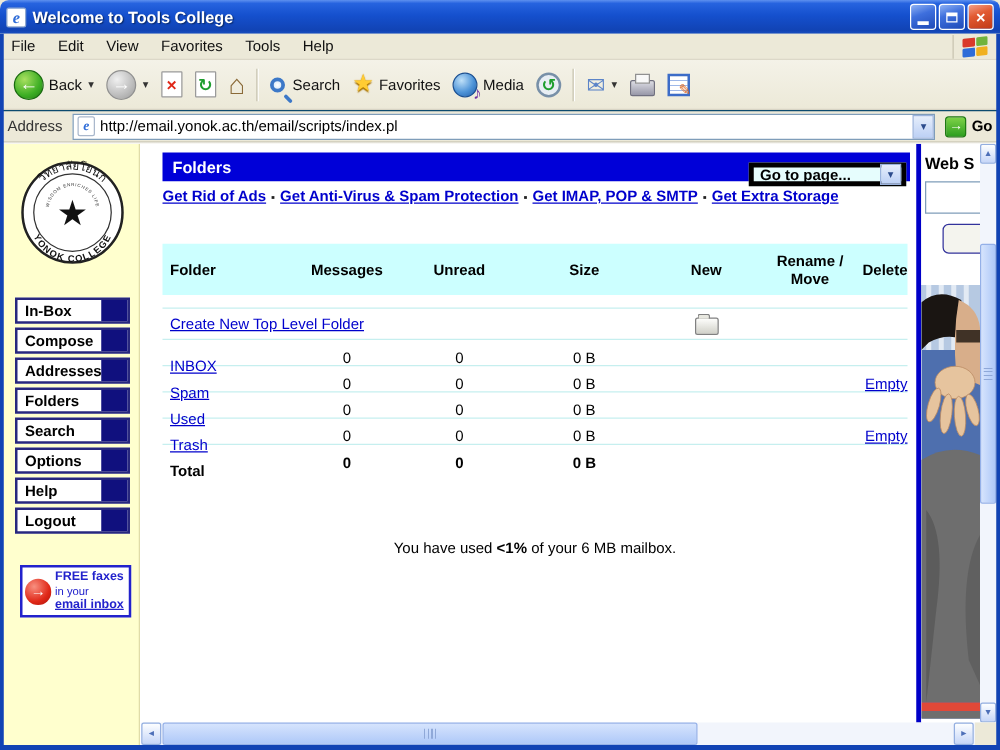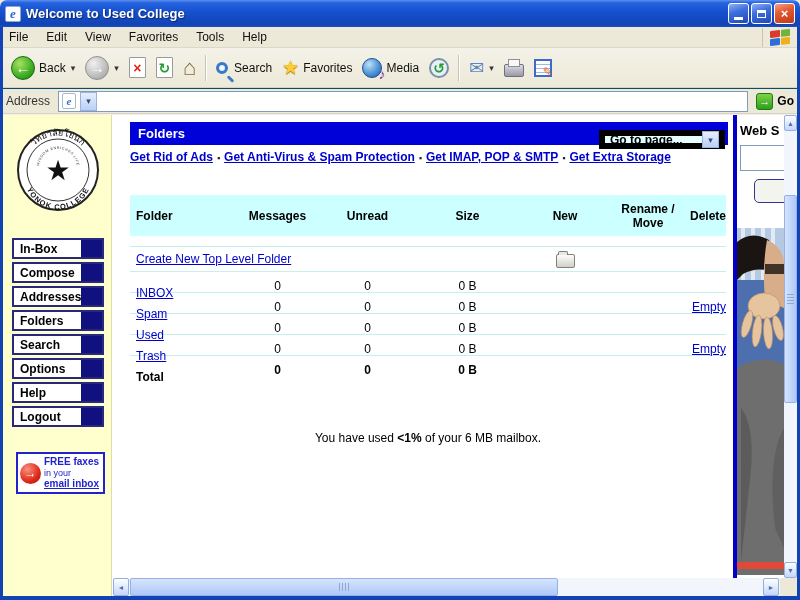--- a/index.html
+++ b/index.html
@@ -98,21 +98,21 @@
   .fax-txt .u{text-decoration:underline;}
   .pow-ad{position:absolute;left:13px;top:428px;width:89px;height:34px;background:#fff;border:2px solid #111;
     padding:2px 4px;line-height:1;}
   .pow-tag{color:#CC2020;font-style:italic;font-weight:bold;font-size:9px;display:block;}
   .pow-brand{color:#111;font-weight:bold;font-size:14px;letter-spacing:-0.5px;}
   .pow-spark{color:#F09020;font-size:10px;}
   
   .mainhdr{position:absolute;left:127px;top:7px;width:598px;height:23px;background:#0000D8;
     display:flex;align-items:center;padding:0 3px 0 8px;}
   .mainhdr .ttl{color:#fff;font-weight:bold;font-size:13px;flex:1;}
-  .goto{width:126px;height:19px;background:#E6FDFD;border:6px solid #000000;display:flex;align-items:center;margin-top:12px;}
+  .goto{width:126px;height:19px;background:#E6FDFD;border:4px solid #000000;display:flex;align-items:center;margin-top:12px;}
   .goto span.g-lab{flex:1;font-weight:bold;font-size:12px;color:#000;padding-left:5px;white-space:nowrap;overflow:hidden;}
   .goto .combo-btn{height:17px;}
   .promo{position:absolute;left:127px;top:35px;width:598px;font-size:12px;font-weight:bold;white-space:nowrap;}
   .promo a{color:#0000CC;text-decoration:underline;}
   .promo .sep{color:#222;font-size:9px;margin:0 4px;}
   .thead{position:absolute;left:127px;top:80px;width:596px;height:41px;background:#CCFFFF;
     display:grid;grid-template-columns:105px 85px 95px 105px 90px 76px 40px;align-items:center;
     font-weight:bold;font-size:12px;color:#000;}
   .thead .hc{text-align:center;} .thead .hl{padding-left:6px;} .thead .hr{text-align:right;white-space:nowrap;}
   .tbody{position:absolute;left:127px;top:131px;width:596px;font-size:12px;}
@@ -156,21 +156,21 @@
   .hs-corner{position:absolute;left:667px;top:0;width:17px;height:18px;background:#ECE9D8;}
   a{cursor:pointer;}
 </style>
 </head>
 <body>
 
 <div id="win">
 
   <div class="titlebar">
     <span class="app-ico">e</span>
-    <span class="title-text">Welcome to Used College</span>
+    <span class="title-text">Welcome to Tools College</span>
     <span class="tbtns">
       <span class="tbtn blue">
           <span class="min-glyph"></span>
         </span>
       <span class="tbtn blue">
           <span class="restore-glyph"></span>
         </span>
       <span class="tbtn red">
           <span>×</span>
         </span>
@@ -243,20 +243,21 @@
       <span class="editico">
           <i>✎</i>
         </span>
     </span>
   </div>
 
   <div class="addrbar">
     <span class="addr-label">Address</span>
     <span class="addr-input">
       <span class="page-ico">e</span>
+      <span class="url">http://email.yonok.ac.th/email/scripts/index.pl</span>
       <span class="combo-btn">
           <span>▾</span>
         </span>
     </span>
     <span class="go-btn">
       <span class="go-ico">→</span>
       <span>Go</span>
     </span>
   </div>
   <div class="chrome-sep"></div>

